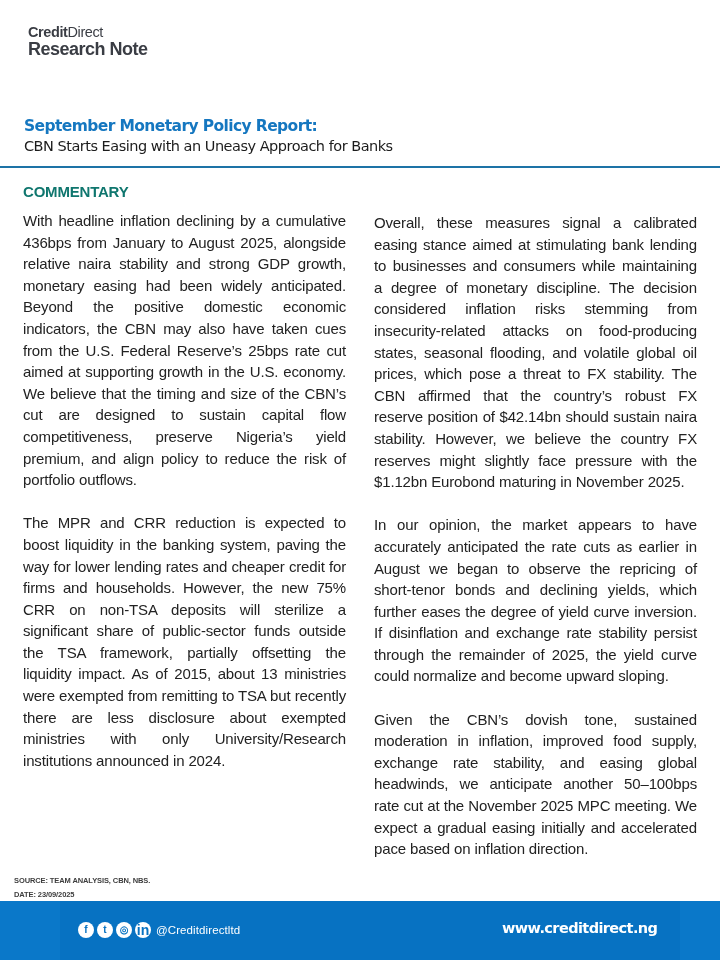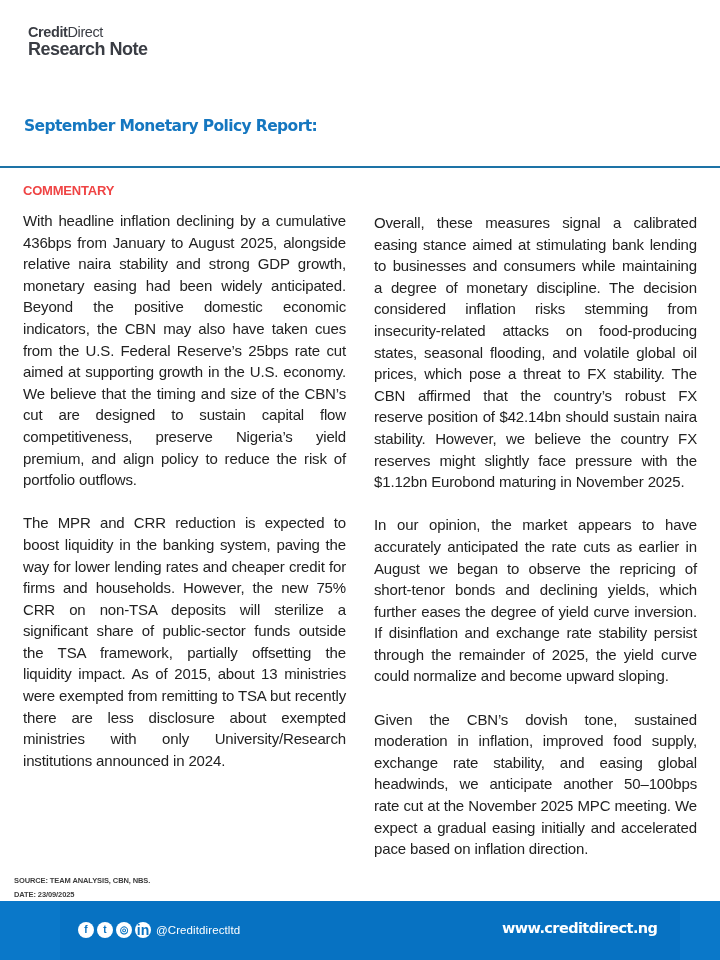--- a/index.html
+++ b/index.html
@@ -11,21 +11,21 @@
   .logo .brand b { font-weight: 700; }
   .logo .brand span { font-weight: 400; }
   .logo .note { font-family: "Liberation Sans", sans-serif; font-weight: 700; font-size: 18px; letter-spacing: -0.5px; line-height: 18px; }
 
   .title-block { position: absolute; left: 24px; top: 116px; }
   .title-main { font-family: "DejaVu Sans", sans-serif; font-weight: 700; font-size: 15.5px; color: #1577c0; letter-spacing: -0.6px; line-height: 20px; }
   .title-sub { font-family: "DejaVu Sans", sans-serif; font-size: 14.5px; color: #1c1c1c; letter-spacing: -0.5px; line-height: 20px; }
 
   .rule { position: absolute; left: 0; top: 166px; width: 720px; height: 2px; background: #1d73a6; }
 
-  .section-title { position: absolute; left: 23px; top: 183px; font-family: "Liberation Sans", sans-serif; font-weight: 700; font-size: 13px; color: #ef4444; letter-spacing: -0.2px; }
+  .section-title { position: absolute; left: 23px; top: 183px; font-family: "Liberation Sans", sans-serif; font-weight: 700; font-size: 15px; color: #0f766e; letter-spacing: -0.2px; }
 
   .col { position: absolute; top: 210px; width: 323px; font-family: Liberation Sans, sans-serif; font-size: 15px; line-height: 21.6px; color: #222; text-align: justify; letter-spacing: -0.15px; }
   .col.left { left: 23px; }
   .col.right { left: 374px; top: 212px; }
   .col p { margin-bottom: 21.6px; }
   .col p:last-child { margin-bottom: 0; }
 
   .source { position: absolute; left: 14px; top: 874px; font-family: "Liberation Sans", sans-serif; font-weight: 700; font-size: 7.5px; color: #3d3d3d; line-height: 14px; letter-spacing: -0.1px; }
 
   .footer { position: absolute; left: 0; top: 901px; width: 720px; height: 59px; background: #0a78c9; }
@@ -41,20 +41,21 @@
 </head>
 <body>
 
 <div class="logo">
   <div class="brand"><b>Credit</b><span>Direct</span></div>
   <div class="note">Research Note</div>
 </div>
 
 <div class="title-block">
   <div class="title-main">September Monetary Policy Report:</div>
+  <div class="title-sub">CBN Starts Easing with an Uneasy Approach for Banks</div>
 </div>
 
 <div class="rule"></div>
 
 <div class="section-title">COMMENTARY</div>
 
 <div class="col left">
   <p>With headline inflation declining by a cumulative 436bps from January to August 2025, alongside relative naira stability and strong GDP growth, monetary easing had been widely anticipated. Beyond the positive domestic economic indicators, the CBN may also have taken cues from the U.S. Federal Reserve’s 25bps rate cut aimed at supporting growth in the U.S. economy. We believe that the timing and size of the CBN’s cut are designed to sustain capital flow competitiveness, preserve Nigeria’s yield premium, and align policy to reduce the risk of portfolio outflows.</p>
   <p>The MPR and CRR reduction is expected to boost liquidity in the banking system, paving the way for lower lending rates and cheaper credit for firms and households. However, the new 75% CRR on non-TSA deposits will sterilize a significant share of public-sector funds outside the TSA framework, partially offsetting the liquidity impact. As of 2015, about 13 ministries were exempted from remitting to TSA but recently there are less disclosure about exempted ministries with only University/Research institutions announced in 2024.</p>
 </div>

